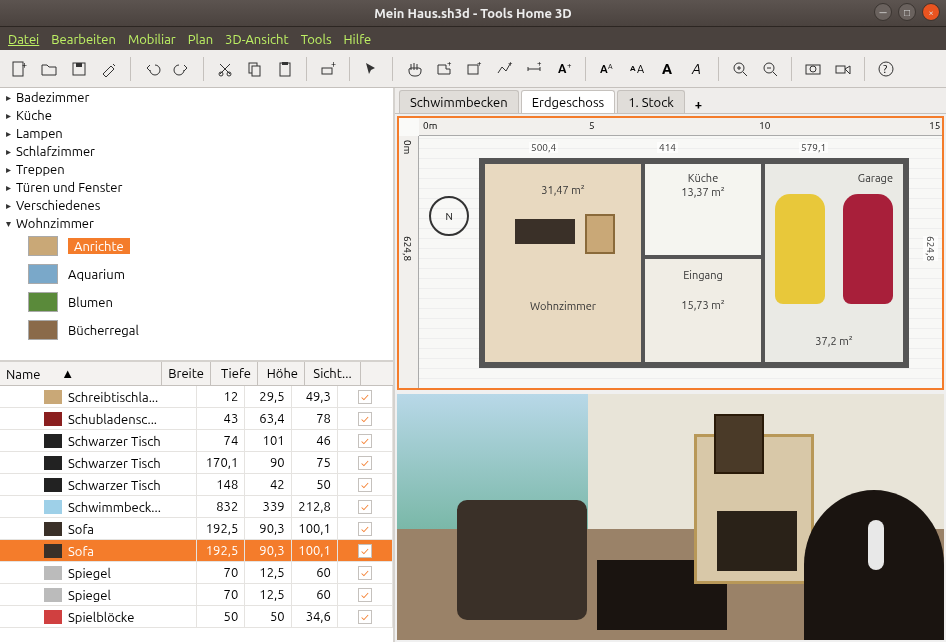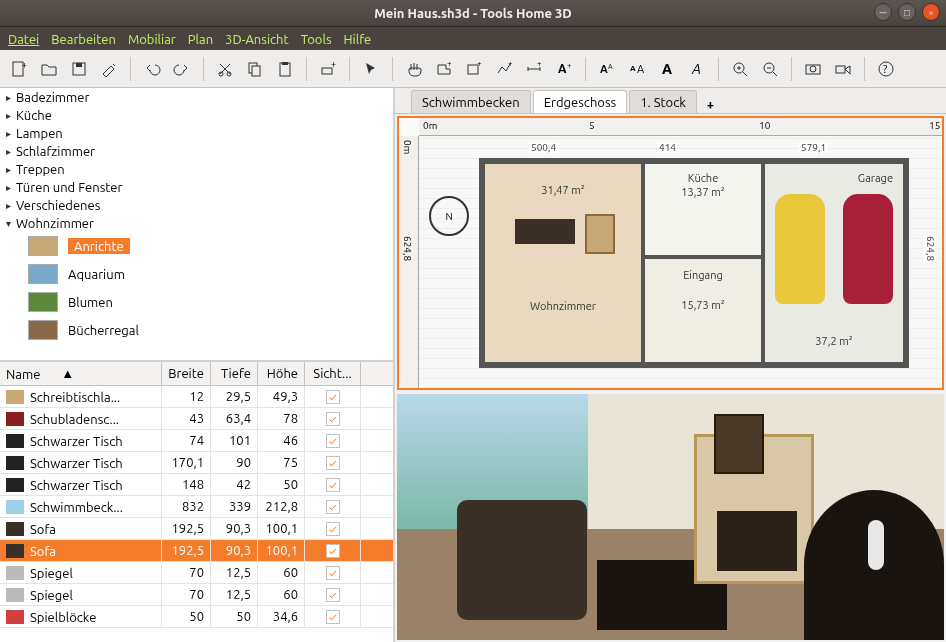--- a/index.html
+++ b/index.html
@@ -24,28 +24,28 @@
 .cat-sub .thumb { width: 30px; height: 20px; background: #ddd; border: 1px solid #aaa; }
 .cat-sub.sel .lbl { background: #f47c2b; color: #fff; padding: 1px 6px; }
 .furntable { flex: 1; overflow: auto; background: #fff; }
 .ft-head { display: flex; background: #f4f2f0; border-bottom: 1px solid #c5c1bd; position: sticky; top: 0; font-size: 13px; }
 .ft-head > div { padding: 4px 6px; border-right: 1px solid #c5c1bd; white-space: nowrap; overflow: hidden; text-overflow: ellipsis; }
 .col-name { width: 162px; display: flex; align-items: center; gap: 9px; }
 .col-b { width: 49px; text-align: right; }
 .col-t { width: 47px; text-align: right; }
 .col-h { width: 47px; text-align: right; }
 .col-s { width: 56px; text-align: center; }
-.ft-row { display: flex; border-bottom: 1px solid #e5e3e0; font-size: 13px; }
+.ft-row { display: flex; border-bottom: 1px solid #e5e3e0; font-size: 13px; padding-left: 38px; }
 .ft-row > div { padding: 3px 6px; border-right: 1px solid #e5e3e0; white-space: nowrap; overflow: hidden; text-overflow: ellipsis; }
 .ft-row.sel { background: #f47c2b; color: #fff; }
 .ft-row .col-name { display: flex; align-items: center; gap: 6px; text-align: left; }
 .ft-row .ico { width: 18px; height: 14px; background: #999; display: inline-block; }
 .chk { width: 14px; height: 14px; border: 1px solid #c5c1bd; background: #fff; display: inline-flex; align-items: center; justify-content: center; color: #f47c2b; font-size: 11px; }
 .right { flex: 1; display: flex; flex-direction: column; }
-.tabs { height: 26px; background: #efedeb; display: flex; align-items: flex-end; padding-left: 16px; border-bottom: 1px solid #c5c1bd; }
+.tabs { height: 26px; background: #efedeb; display: flex; align-items: flex-end; padding-left: 4px; border-bottom: 1px solid #c5c1bd; }
 .tab { padding: 4px 10px; border: 1px solid #c5c1bd; border-bottom: none; background: #e0ddd9; margin-right: 2px; cursor: pointer; font-size: 13px; border-radius: 3px 3px 0 0; }
 .tab.active { background: #fff; }
 .tab-add { padding: 2px 8px; font-weight: bold; cursor: pointer; }
 .plan { flex: 0 0 274px; background: #fafaf8; border: 2px solid #f47c2b; margin: 2px; position: relative; overflow: hidden; }
 .ruler-h { position: absolute; top: 0; left: 20px; right: 0; height: 18px; background: #f2f0ed; border-bottom: 1px solid #aaa; font-size: 10px; }
 .ruler-v { position: absolute; top: 18px; left: 0; width: 20px; bottom: 0; background: #f2f0ed; border-right: 1px solid #aaa; }
 .plan-area { position: absolute; top: 18px; left: 20px; right: 0; bottom: 0; background: repeating-linear-gradient(0deg,#f8f8f6,#f8f8f6 9px,#eee 9px,#eee 10px), repeating-linear-gradient(90deg,#f8f8f6,#f8f8f6 9px,#eee 9px,#eee 10px); }
 .house { position: absolute; top: 22px; left: 60px; width: 430px; height: 210px; border: 6px solid #555; background: #fff; display: flex; }
 .room { position: relative; border-right: 4px solid #555; display: flex; align-items: center; justify-content: center; font-size: 11px; color: #333; }
 .room .nm { position: absolute; }

